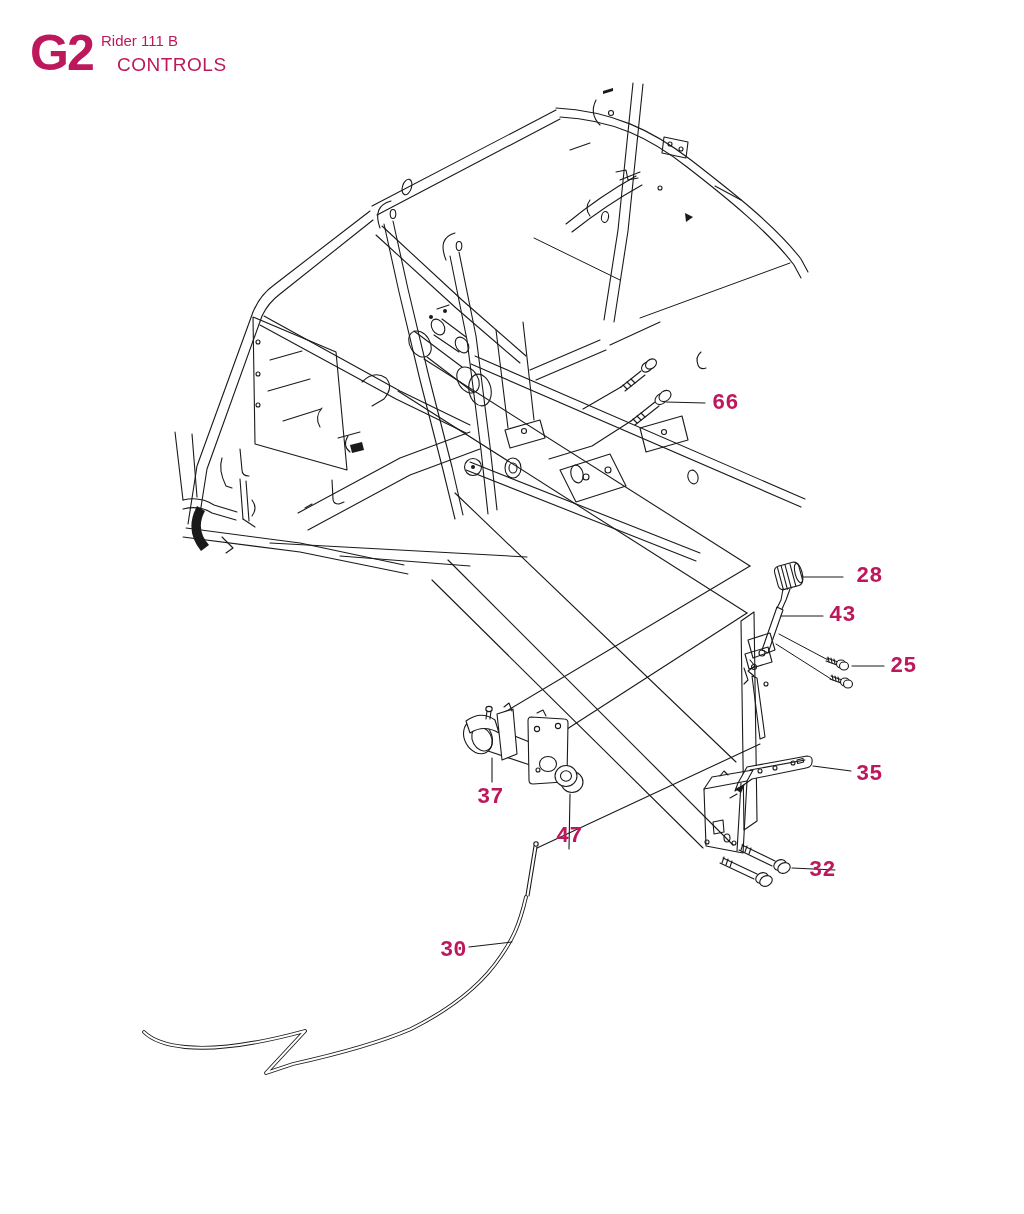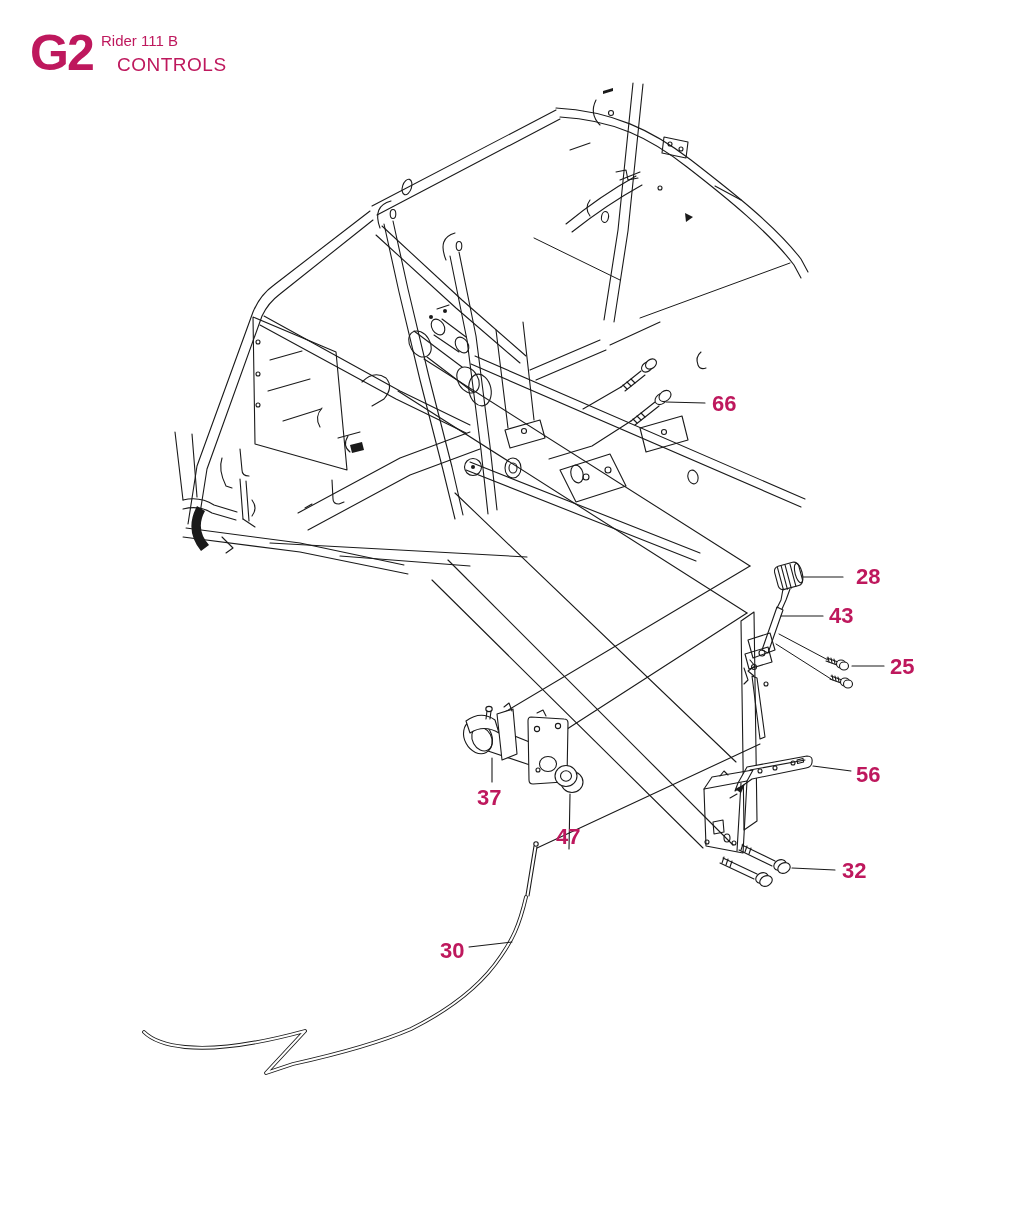--- a/index.html
+++ b/index.html
@@ -2,21 +2,21 @@
 <html><head>
 <meta charset="utf-8">
 <title>G2 Rider 111 B Controls</title>
 <style>
   html,body{margin:0;padding:0;background:#ffffff;}
   .page{position:relative;width:1024px;height:1214px;background:#fff;overflow:hidden;
         font-family:"Liberation Sans","DejaVu Sans",sans-serif;color:#be185d;}
   .hdr-code{position:absolute;left:30px;top:24px;font-size:50px;font-weight:800;letter-spacing:-2px;}
   .hdr-model{position:absolute;left:101px;top:32px;font-size:15px;font-weight:400;}
   .hdr-title{position:absolute;left:101px;top:54px;font-size:19px;font-weight:400;letter-spacing:.5px;margin-left:16px;}
-  .callout{position:absolute;font-size:22px;font-weight:700;white-space:nowrap;}
+  .callout{position:absolute;font-size:22px;font-weight:700;white-space:nowrap;font-family:Liberation Mono, monospace;}
   svg{position:absolute;left:0;top:0;}
   .ln, svg path, svg ellipse, svg circle, svg rect{fill:none;stroke:#1a1a1a;stroke-width:1.1;
         stroke-linecap:round;stroke-linejoin:round;}
   svg .fl{fill:#1a1a1a;stroke:none;}
   svg .wf{fill:#ffffff;stroke:#1a1a1a;}
   svg .cable-outer{stroke-width:3.8;}
   svg .cable-inner{stroke:#ffffff;stroke-width:2.0;}
   svg .thin{stroke-width:1.0;}
 </style>
 </head>
@@ -319,19 +319,19 @@
       <path d="M570,794 L569,849"></path>
       <path d="M792,868 L835,870"></path>
       <path d="M469,947 L512,942"></path>
     </g>
   </svg>
 
   <div class="callout" style="left:712px;top:391px">66</div>
   <div class="callout" style="left:856px;top:564px">28</div>
   <div class="callout" style="left:829px;top:603px">43</div>
   <div class="callout" style="left:890px;top:654px">25</div>
-  <div class="callout" style="left:856px;top:762px">56</div>
+  <div class="callout" style="left:856px;top:762px">35</div>
   <div class="callout" style="left:477px;top:785px">37</div>
   <div class="callout" style="left:556px;top:824px">47</div>
-  <div class="callout" style="left:842px;top:858px">32</div>
+  <div class="callout" style="left:809px;top:858px">32</div>
   <div class="callout" style="left:440px;top:938px">30</div>
 
 </div>
 
 </body></html>

